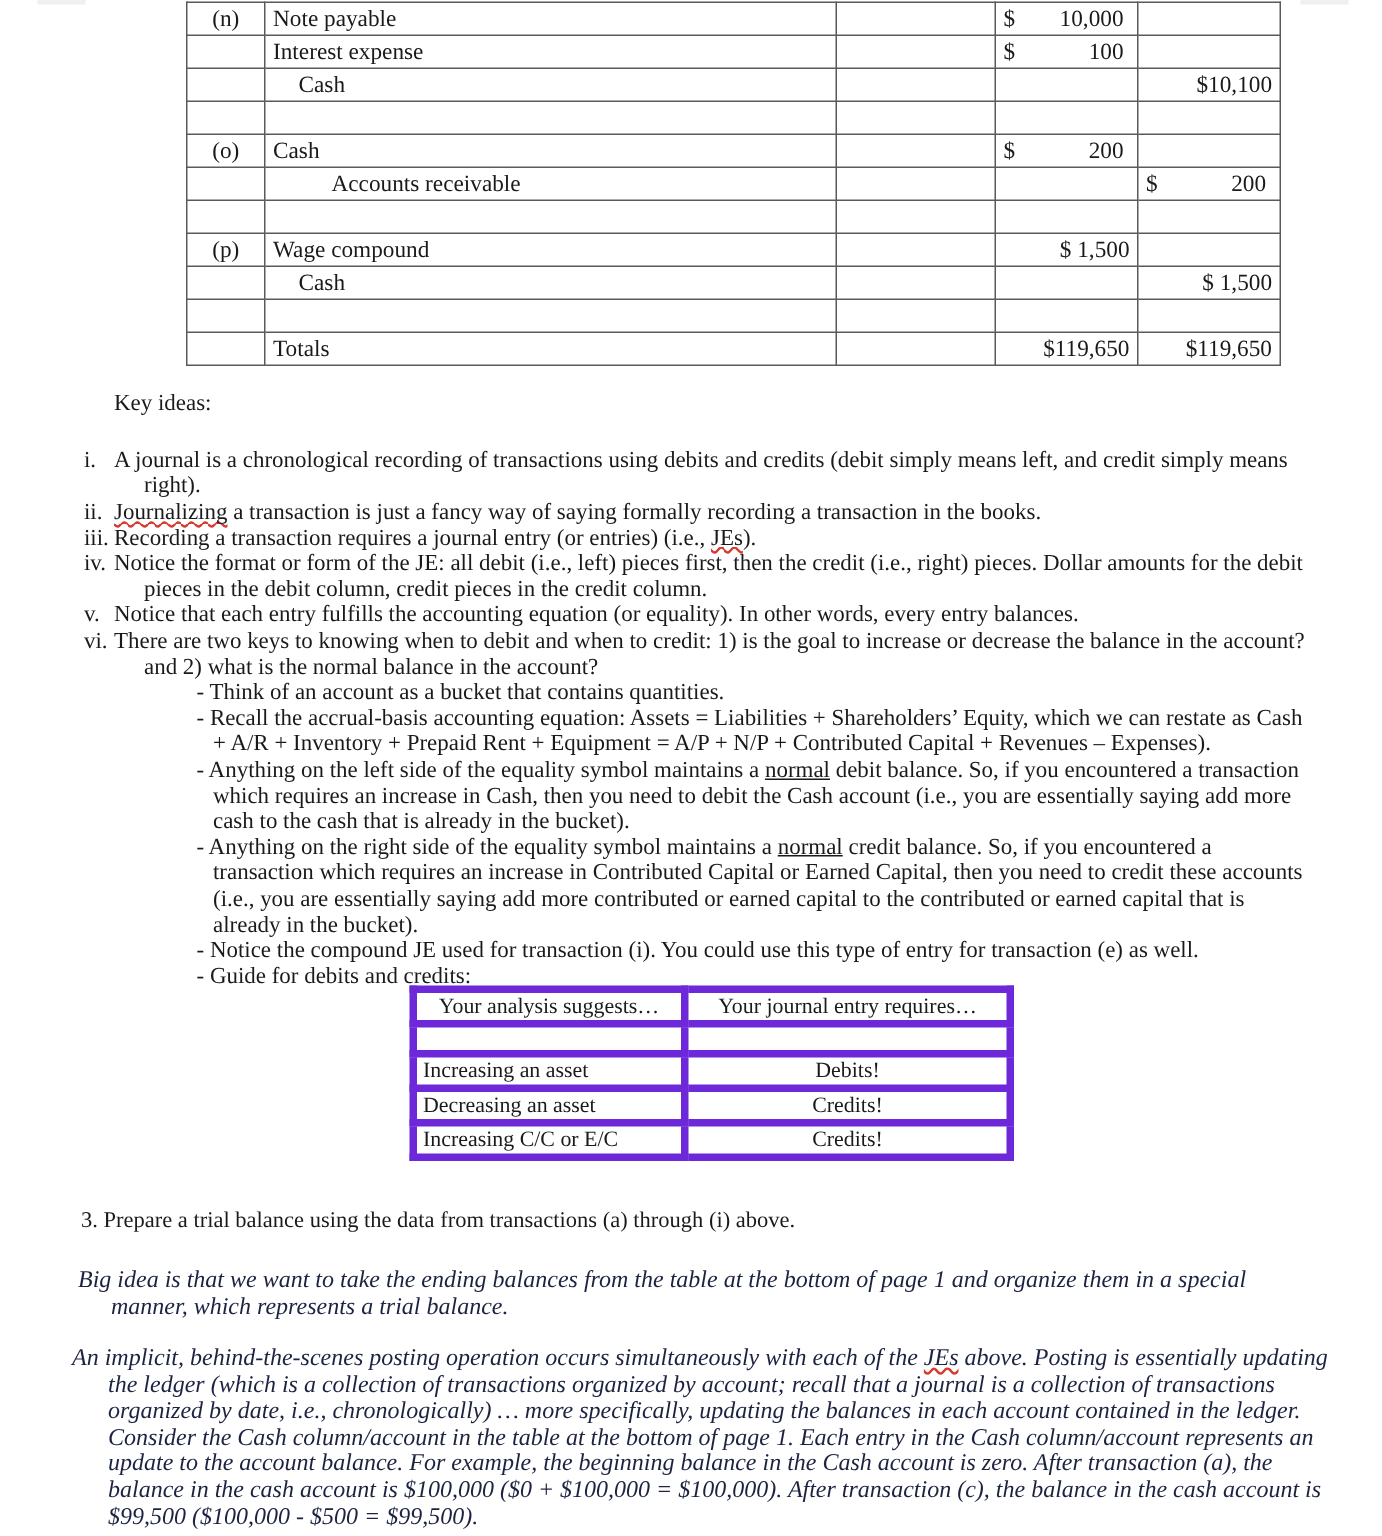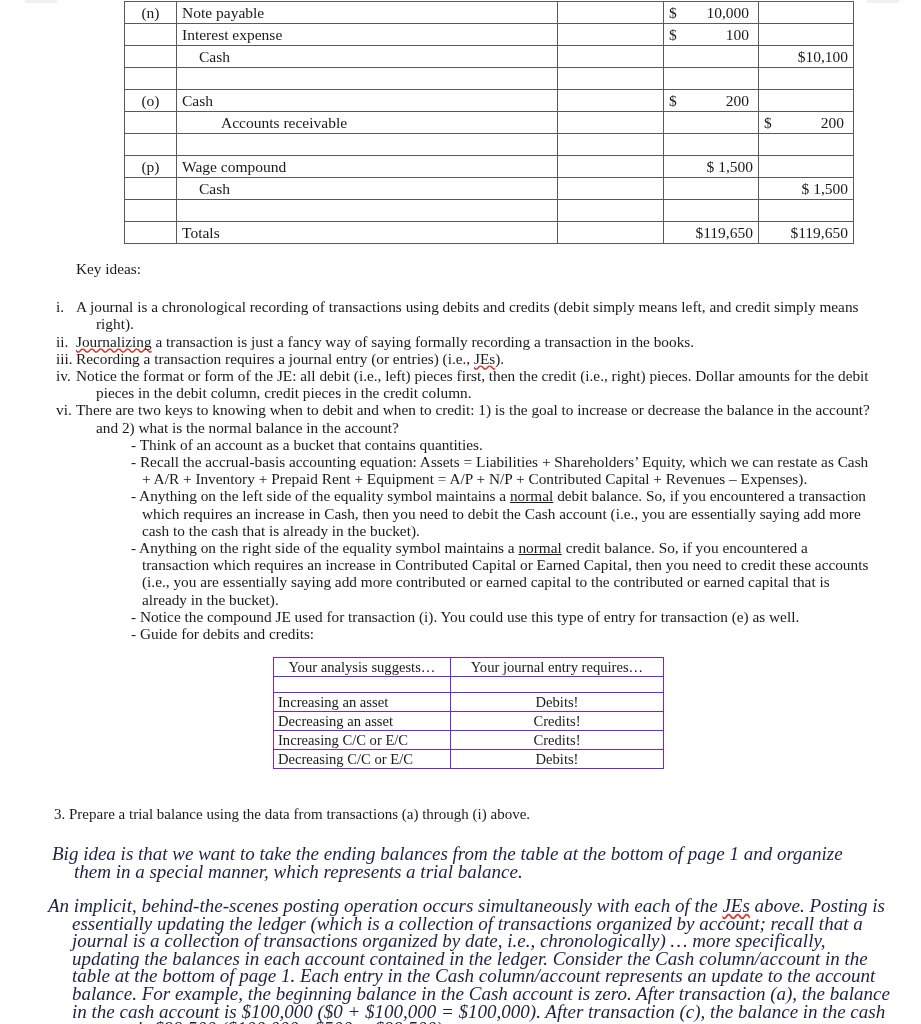--- a/index.html
+++ b/index.html
@@ -100,21 +100,21 @@
     position: absolute;
     left: 273px;
     top: 657px;
   }
   table.guide {
     border-collapse: collapse;
     table-layout: fixed;
     font-size: 14.6px;
   }
   table.guide td {
-    border: 1px solid #6d28d9;
+    border: 5px solid #6d28d9;
     height: 18px;
     line-height: 18px;
     padding: 0 4px;
     white-space: nowrap;
   }
   .g-col-a { width: 168px; text-align: left; }
   .g-col-b { width: 204px; text-align: center; }
   .guide .hdr { text-align: center; }
   .guide .spacer td { height: 15px; }
 
@@ -122,21 +122,21 @@
   .sec3-head {
     position: absolute;
     left: 54px;
     top: 803px;
     font-size: 15px;
     line-height: 22px;
   }
   .para-italic {
     position: absolute;
     font-style: italic;
-    font-size: 19px;
+    font-size: 16px;
     line-height: 17.6px;
     color: #1c2340;
   }
   .p-big {
     left: 52px;
     top: 845px;
     width: 800px;
     padding-left: 22px;
     text-indent: -22px;
   }
@@ -258,20 +258,21 @@
   </table>
 </div>
 
 <div class="keyideas">
   <div class="ki-title">Key ideas:</div>
   <div class="ki-list">
       <div class="ki-item"><span class="ki-marker">i. </span>A journal is a chronological recording of transactions using debits and credits (debit simply means left, and credit simply means right).</div>
       <div class="ki-item"><span class="ki-marker">ii. </span><span class="spell">Journalizing</span> a transaction is just a fancy way of saying formally recording a transaction in the books.</div>
       <div class="ki-item"><span class="ki-marker">iii. </span>Recording a transaction requires a journal entry (or entries) (i.e., <span class="spell">JEs</span>).</div>
       <div class="ki-item"><span class="ki-marker">iv. </span>Notice the format or form of the JE: all debit (i.e., left) pieces first, then the credit (i.e., right) pieces. Dollar amounts for the debit pieces in the debit column, credit pieces in the credit column.</div>
+      <div class="ki-item"><span class="ki-marker">v. </span>Notice that each entry fulfills the accounting equation (or equality). In other words, every entry balances.</div>
       <div class="ki-item"><span class="ki-marker">vi. </span>There are two keys to knowing when to debit and when to credit: 1) is the goal to increase or decrease the balance in the account? and 2) what is the normal balance in the account?</div>
     </div>
   <div class="sub-list">
       <div class="sub-item"><span>- </span>Think of an account as a bucket that contains quantities.</div>
       <div class="sub-item"><span>- </span>Recall the accrual-basis accounting equation: Assets = Liabilities + Shareholders’ Equity, which we can restate as Cash + A/R + Inventory + Prepaid Rent + Equipment = A/P + N/P + Contributed Capital + Revenues – Expenses).</div>
       <div class="sub-item"><span>- </span>Anything on the left side of the equality symbol maintains a <span class="uline">normal</span> debit balance. So, if you encountered a transaction which requires an increase in Cash, then you need to debit the Cash account (i.e., you are essentially saying add more cash to the cash that is already in the bucket).</div>
       <div class="sub-item"><span>- </span>Anything on the right side of the equality symbol maintains a <span class="uline">normal</span> credit balance. So, if you encountered a transaction which requires an increase in Contributed Capital or Earned Capital, then you need to credit these accounts (i.e., you are essentially saying add more contributed or earned capital to the contributed or earned capital that is already in the bucket).</div>
       <div class="sub-item"><span>- </span>Notice the compound JE used for transaction (i). You could use this type of entry for transaction (e) as well.</div>
       <div class="sub-item"><span>- </span>Guide for debits and credits:</div>
     </div>
@@ -293,24 +294,20 @@
           <td class="g-col-b">Debits!</td>
         </tr>
         <tr>
           <td class="g-col-a">Decreasing an asset</td>
           <td class="g-col-b">Credits!</td>
         </tr>
         <tr>
           <td class="g-col-a">Increasing C/C or E/C</td>
           <td class="g-col-b">Credits!</td>
         </tr>
-        <tr>
-          <td class="g-col-a">Decreasing C/C or E/C</td>
-          <td class="g-col-b">Debits!</td>
-        </tr>
       </tbody>
   </table>
 </div>
 
 <div class="sec3-head">3. Prepare a trial balance using the data from transactions (a) through (i) above.</div>
 
 <div class="para-italic p-big">Big idea is that we want to take the ending balances from the table at the bottom of page 1 and organize them in a special manner, which represents a trial balance.</div>
 
 <div class="para-italic p-implicit">An implicit, behind-the-scenes posting operation occurs simultaneously with each of the <span class="spell">JEs</span> above.  Posting is essentially updating the ledger (which is a collection of transactions organized by account; recall that a journal is a collection of transactions organized by date, i.e., chronologically) … more specifically, updating the balances in each account contained in the ledger. Consider the Cash column/account in the table at the bottom of page 1. Each entry in the Cash column/account represents an update to the account balance. For example, the beginning balance in the Cash account is zero. After transaction (a), the balance in the cash account is $100,000 ($0 + $100,000 = $100,000). After transaction (c), the balance in the cash account is $99,500 ($100,000 - $500 = $99,500).</div>
 

